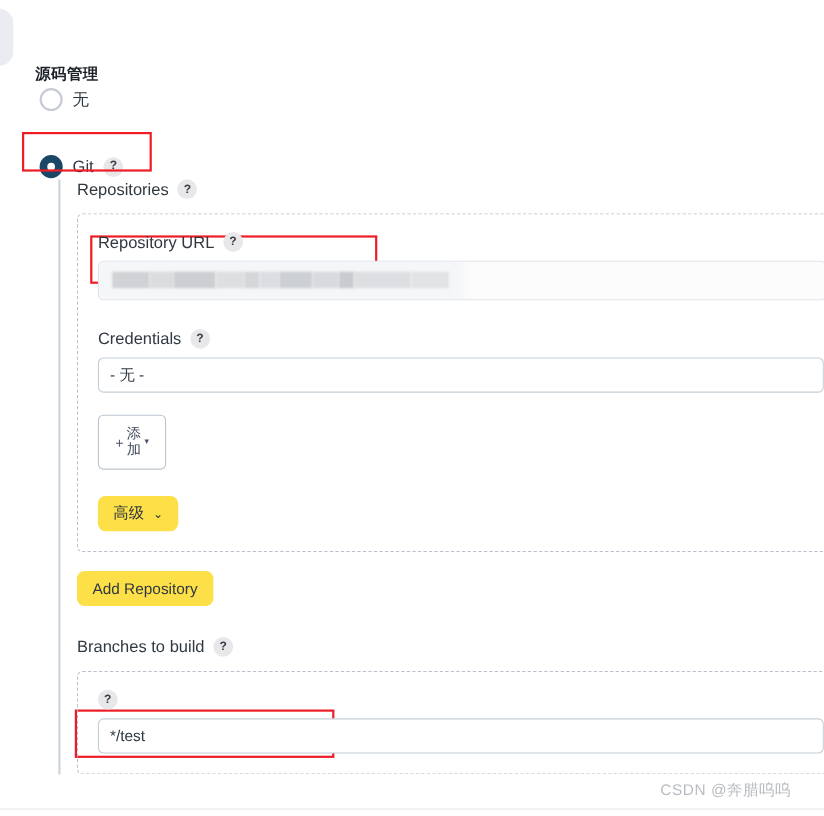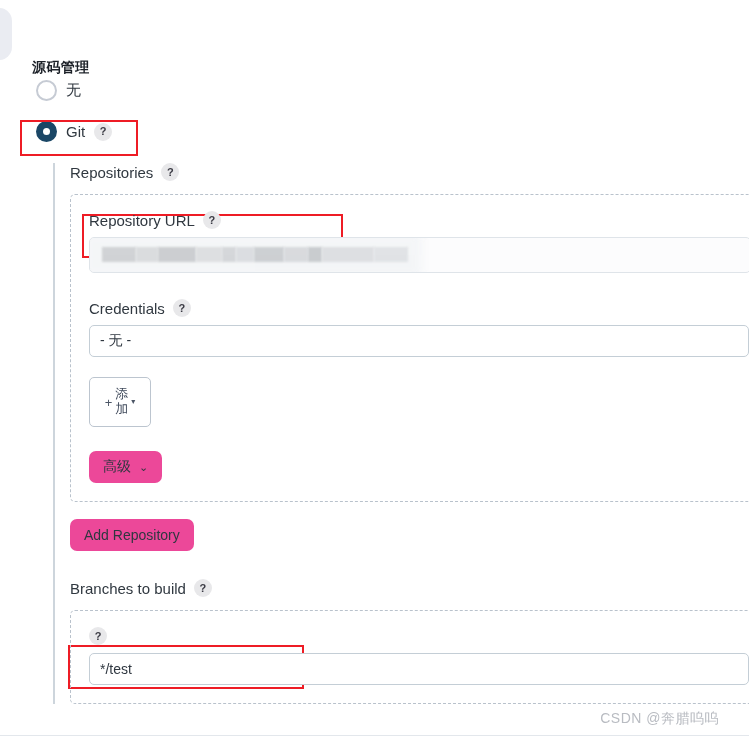--- a/index.html
+++ b/index.html
@@ -57,21 +57,21 @@
   }
 
   
   .radio-row {
     position: absolute;
     display: flex;
     align-items: center;
     gap: 9px;
   }
   .radio-row.none { left: 36px; top: 80px; }
-  .radio-row.git  { left: 36px; top: 121px; }
+  .radio-row.git  { left: 36px; top: 141px; }
 
   .radio {
     width: 21px;
     height: 21px;
     border-radius: 50%;
     box-sizing: border-box;
     flex: 0 0 auto;
   }
   .radio.off {
     border: 2px solid #c6cbd4;
@@ -224,21 +224,21 @@
     color: #4b5565;
     line-height: 1;
   }
 
   .btn-soft {
     display: inline-flex;
     align-items: center;
     gap: 8px;
     height: 32px;
     padding: 0 14px;
-    background: #ec4899;
+    background: #fde047;
     border: none;
     border-radius: 7px;
     font-size: 14px;
     color: #2f3740;
     box-sizing: border-box;
   }
   .btn-soft .chev {
     font-size: 11px;
     color: #2f3740;
   }

